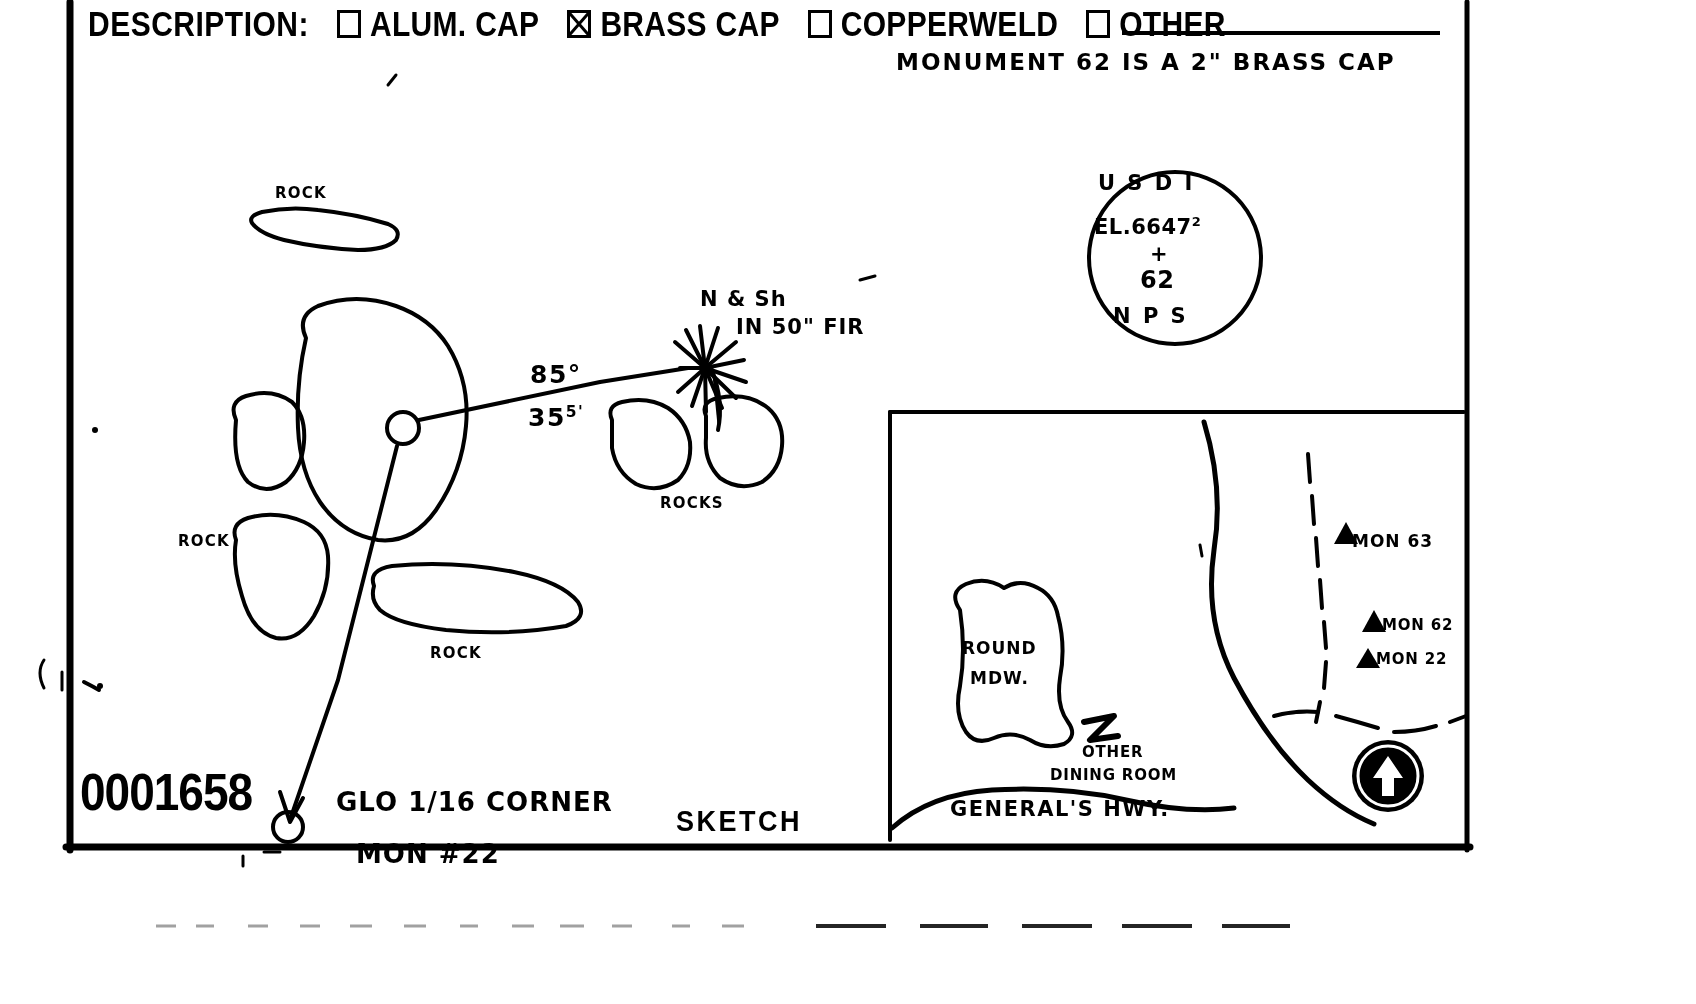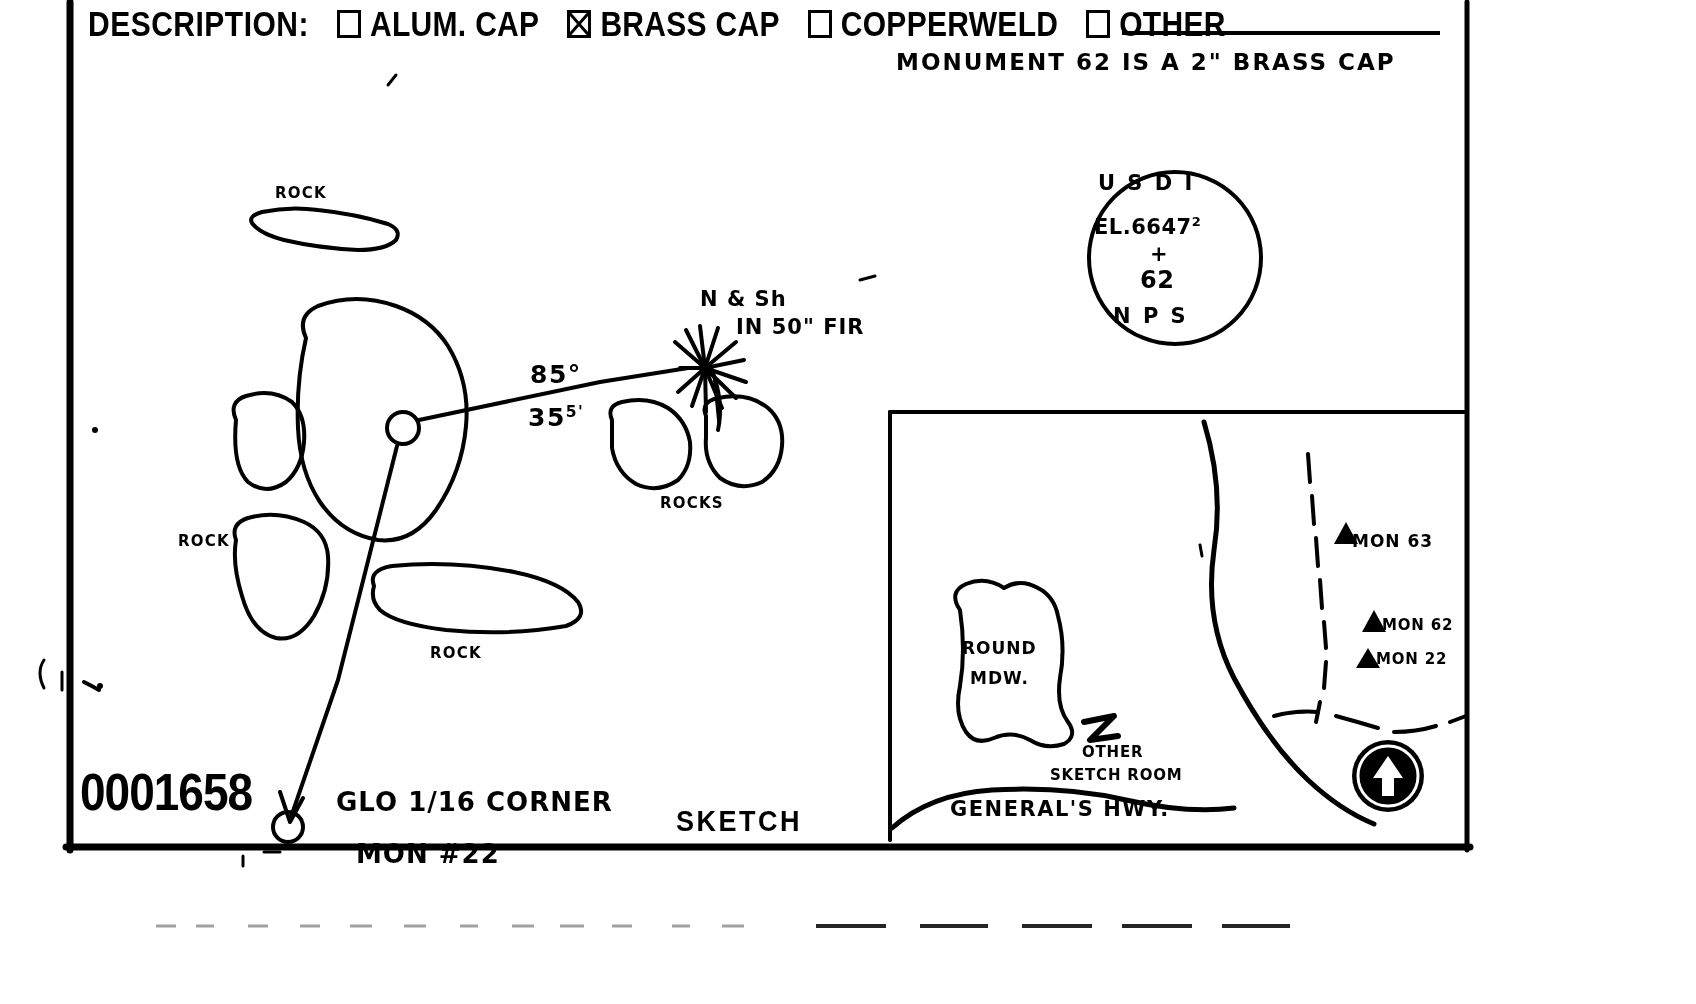--- a/index.html
+++ b/index.html
@@ -324,21 +324,21 @@
       <circle cx="0" cy="0" r="36" fill="#000"></circle>
       <circle cx="0" cy="0" r="30" fill="none" stroke="#fff" stroke-width="3"></circle>
       <path d="M 0 -20 L 15 2 L 6 2 L 6 20 L -6 20 L -6 2 L -15 2 Z" fill="#fff"></path>
     </g>
   </svg>
 
   <div class="ink ink-inset" style="left:962px; top:640px;">ROUND</div>
   <div class="ink ink-inset" style="left:970px; top:670px;">MDW.</div>
 
   <div class="ink ink-inset-sm" style="left:1082px; top:745px;">OTHER</div>
-  <div class="ink ink-inset-sm" style="left:1050px; top:768px;">SKETCH ROOM</div>
+  <div class="ink ink-inset-sm" style="left:1050px; top:768px;">DINING ROOM</div>
 
   <div class="ink ink-hwy" style="left:950px; top:798px;">GENERAL'S HWY.</div>
 
   <div class="ink ink-inset" style="left:1352px; top:533px;">MON 63</div>
   <div class="ink ink-inset-sm" style="left:1382px; top:618px;">MON 62</div>
   <div class="ink ink-inset-sm" style="left:1376px; top:652px;">MON 22</div>
 
   <svg width="1696" height="80" style="position:absolute;left:0;top:920px;">
     <g stroke="#555" stroke-width="3" opacity="0.55">
       <path d="M 156 6 L 176 6"></path>

